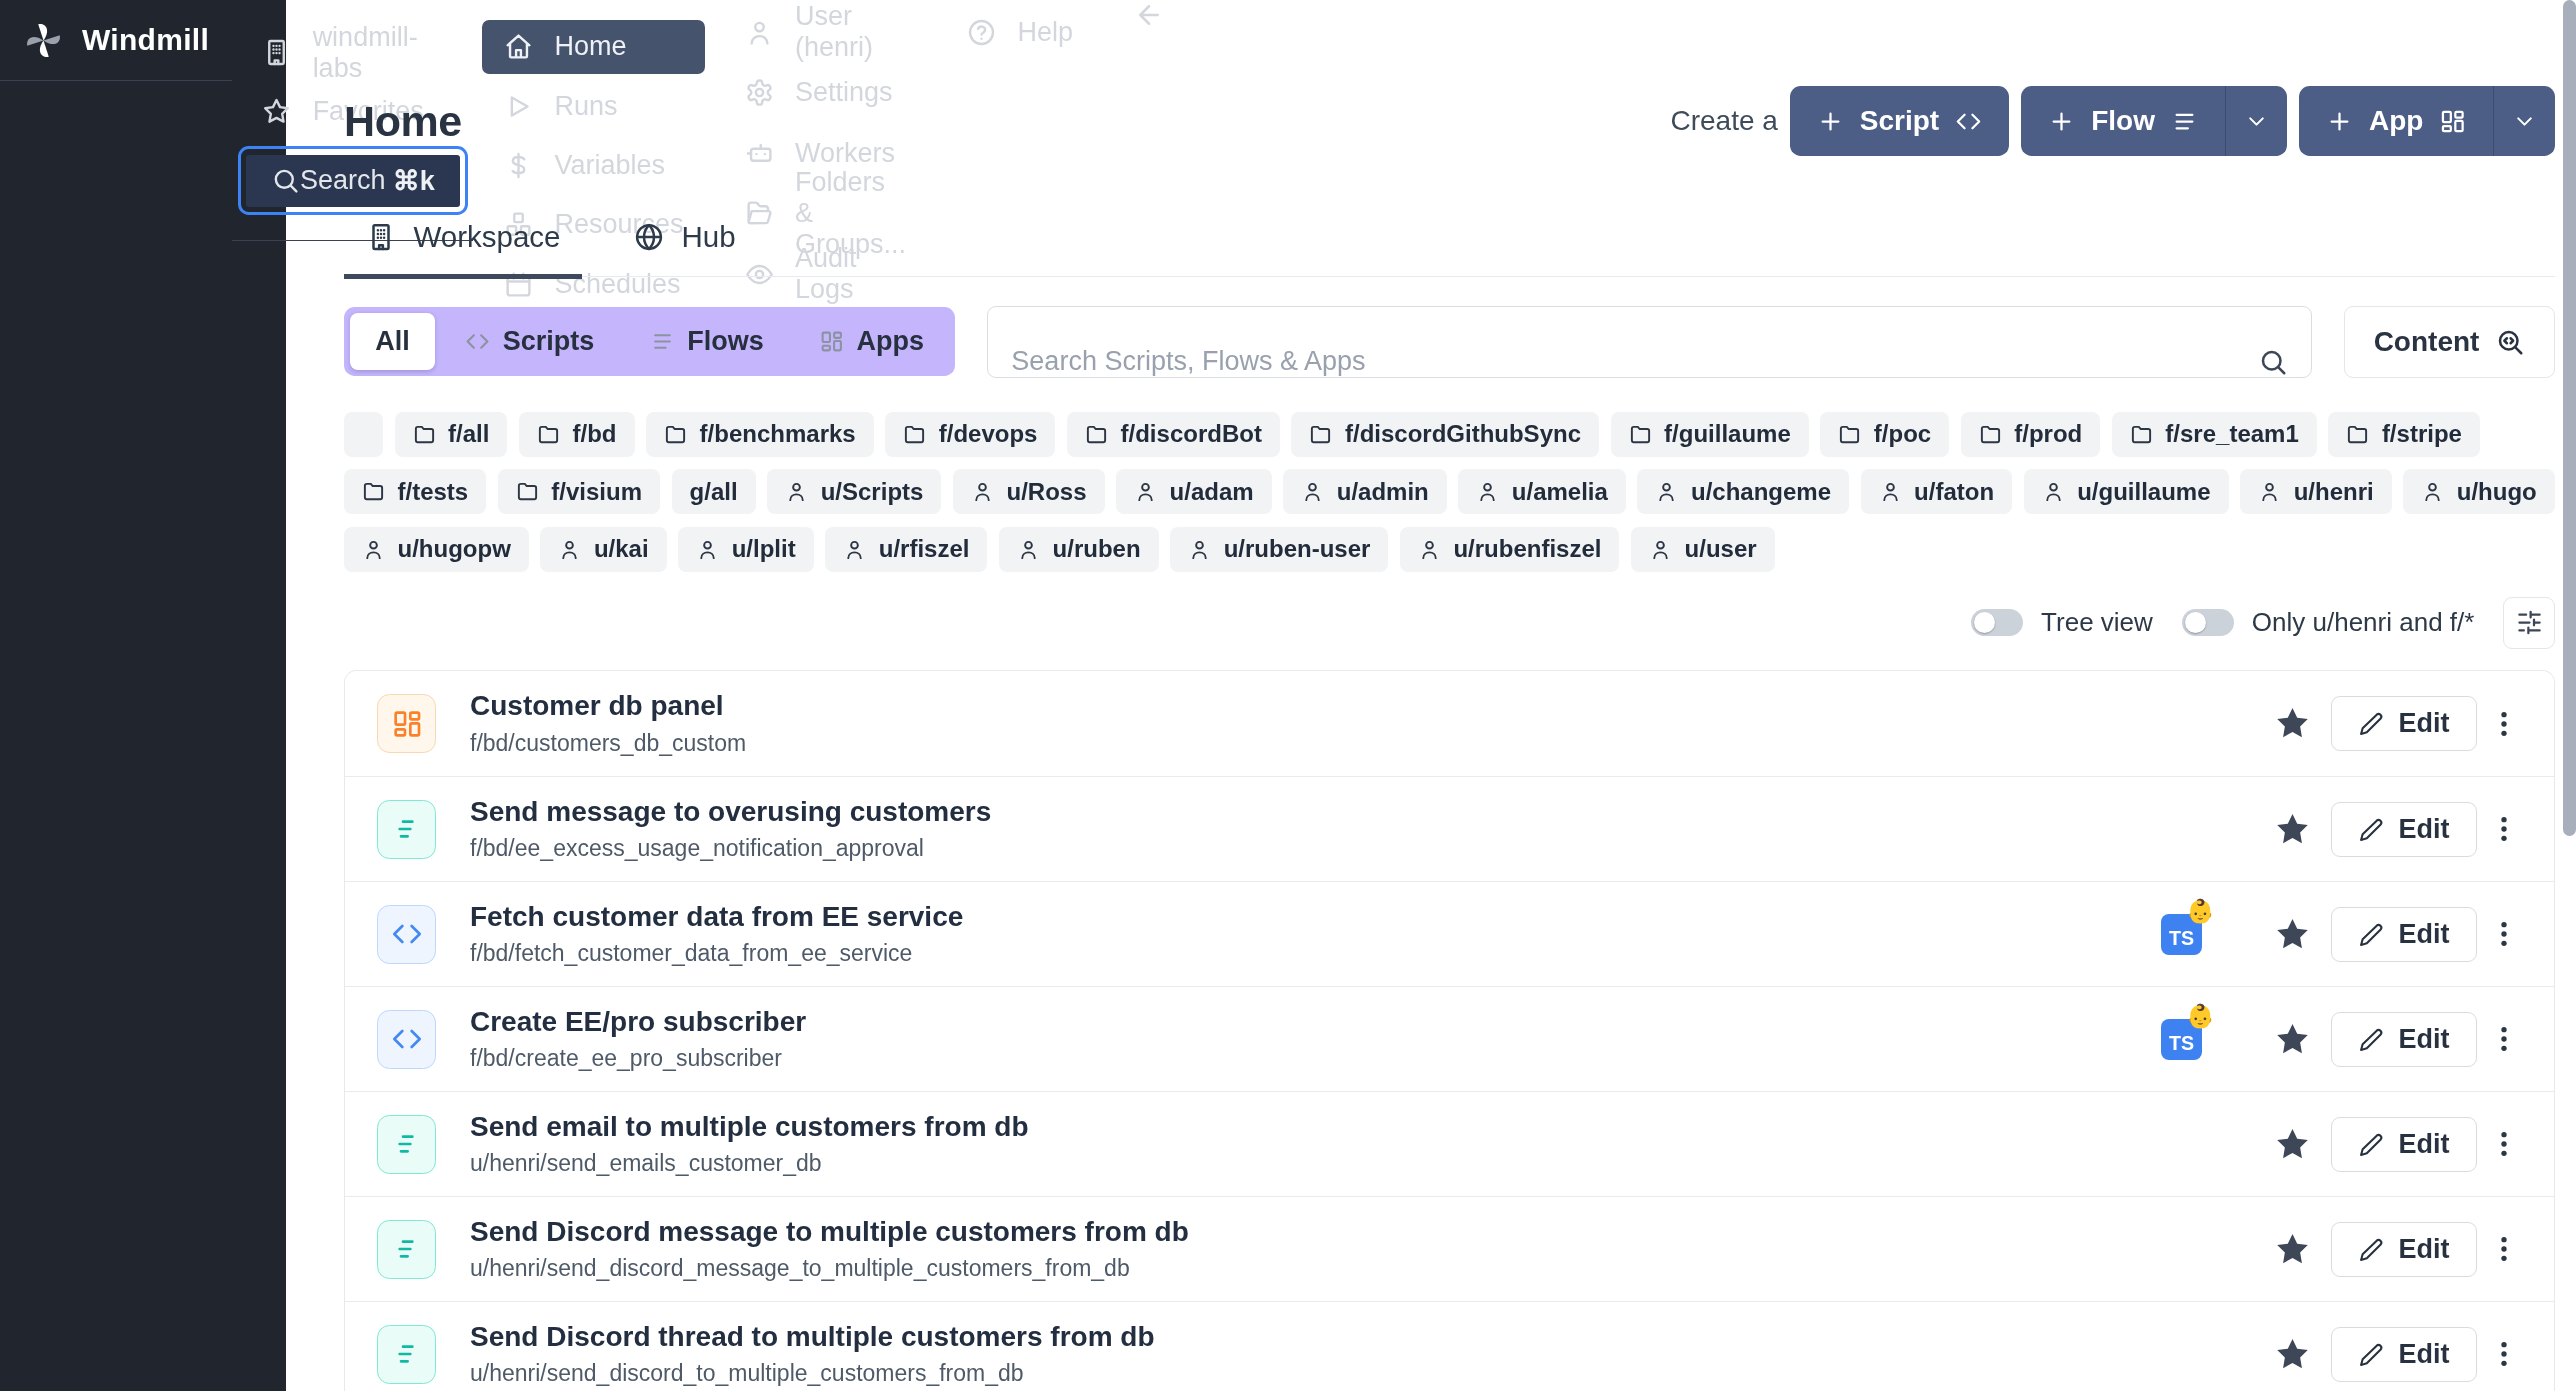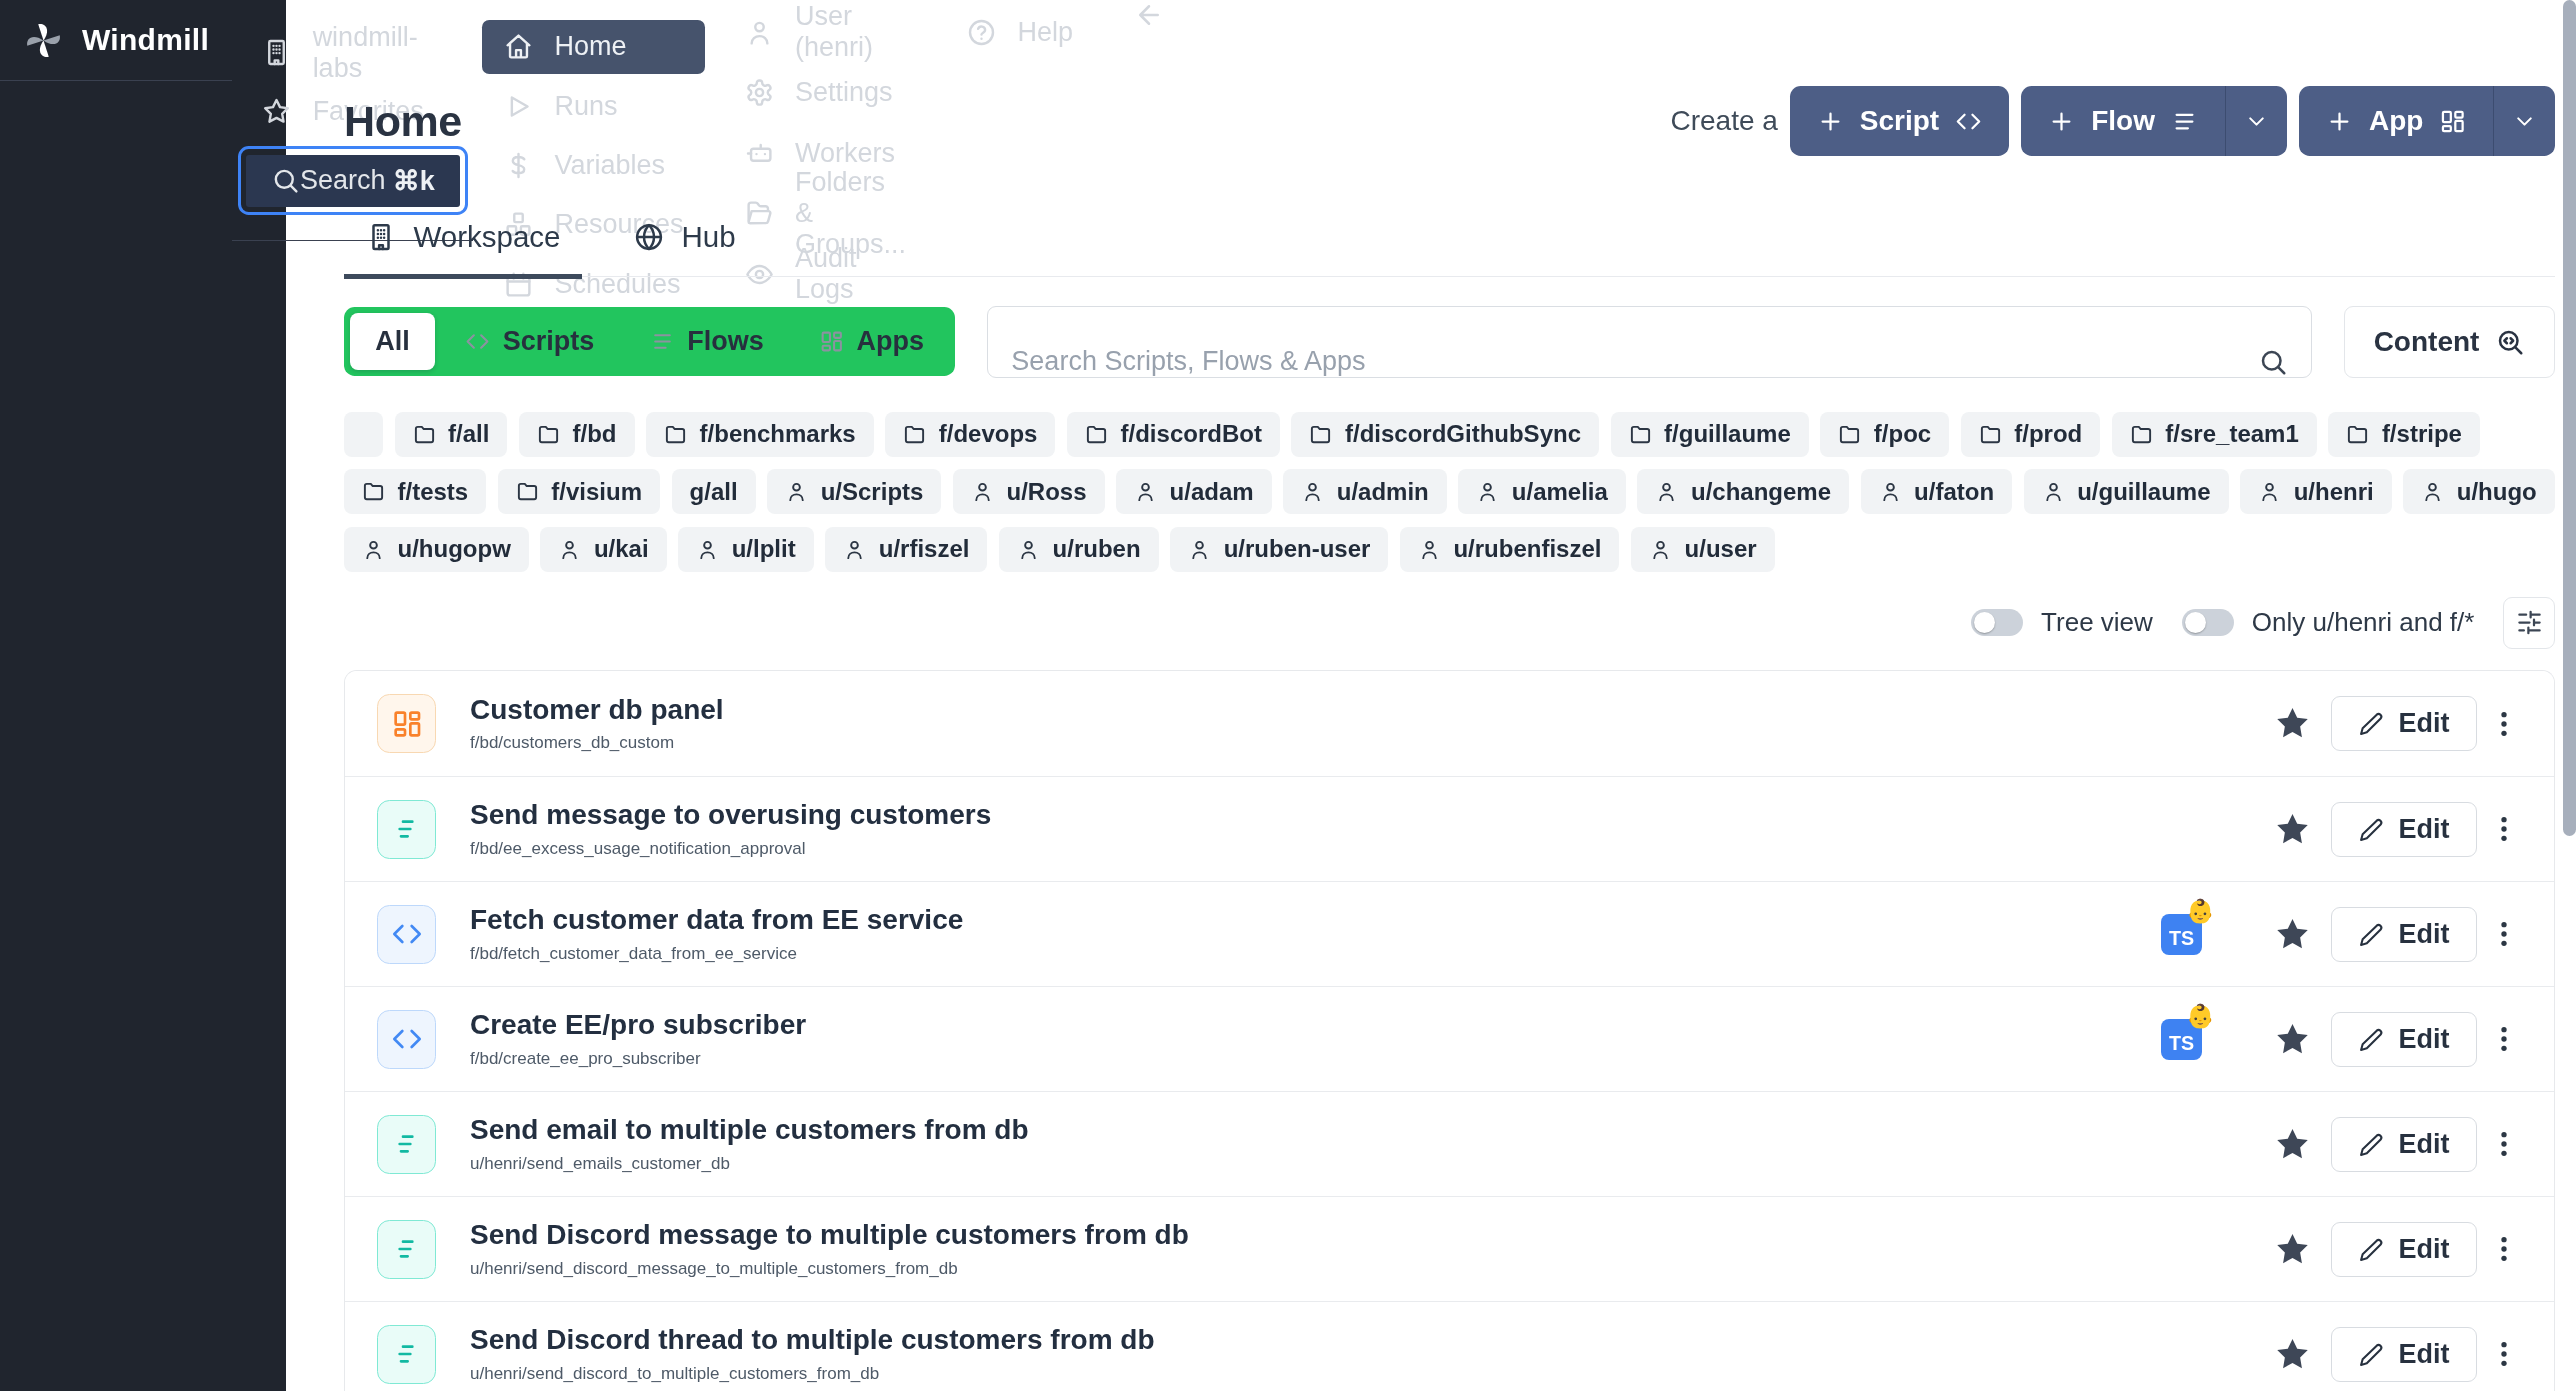--- a/index.html
+++ b/index.html
@@ -45,21 +45,21 @@
   .btn-split { display:flex; align-items:center; padding:0 18px; border-left:0.9px solid #3c4c70; color:#fff; }
   .btn-split svg { width:25px; height:25px; }
 
   .tabs-row { margin-top:64px; display:flex; gap:30px; border-bottom:1.8px solid #e8eaee; }
   .tab { display:flex; align-items:center; gap:18px; font-size:29.5px; color:#2d3a4a; padding:0 21.5px 21.5px 21.5px; cursor:pointer; position:relative; }
   .tab svg { width:30px; height:30px; }
   .tab.active { font-weight:400; }
   .tab.active::after { content:""; position:absolute; left:0; right:0; bottom:-3.6px; height:5.4px; background:#3d4a5c; }
 
   .filter-row { margin-top:29px; display:flex; align-items:center; }
-  .seg { background:#22c55e; border-radius:10.7px; padding:6.3px; display:inline-flex; gap:5.4px; align-items:center; }
+  .seg { background:#c4b5fd; border-radius:10.7px; padding:6.3px; display:inline-flex; gap:5.4px; align-items:center; }
   .seg-item { display:flex; align-items:center; gap:12.5px; height:57px; padding:0 25px; font-size:27px; font-weight:700; color:#27303e; border-radius:8px; cursor:pointer; }
   .seg-item svg { width:25px; height:25px; color:#8b93a0; }
   .seg-item.active { background:#ffffff; box-shadow:0 1.8px 4.5px rgba(20,30,50,.18); }
   .search-box { flex:1; margin-left:32px; height:72px; border:1.8px solid #dadee3; border-radius:9px; display:flex; align-items:flex-end; padding:0 23px; background:#fff; }
   .search-box input { flex:1; border:none; outline:none; font-size:27px; color:#232f40; font-family:inherit; }
   .search-box input::placeholder { color:#98a1ad; }
   .search-box svg { width:30px; height:30px; color:#3c4654; }
   .content-btn { margin-left:32px; height:72px; border:1.8px solid #e3e6ea; border-radius:9px; padding:0 29px; display:flex; align-items:center; gap:16px; font-size:28px; font-weight:700; color:#2a3342; background:#fff; }
   .content-btn svg { width:30px; height:30px; }
 
@@ -80,21 +80,21 @@
   .row:first-child { border-top:none; border-radius:12.5px 12.5px 0 0; }
   .item-icon { width:59px; height:59px; border-radius:12.5px; border:1.8px solid; display:flex; align-items:center; justify-content:center; }
   .item-icon svg { width:32px; height:32px; }
   .row[data-type="app"]    .item-icon { background:#fff6ec; border-color:#f8d8b2; color:#f9812a; }
   .row[data-type="flow"]   .item-icon { background:#e9fcf8; border-color:#7fe9d4; color:#12b9a2; }
   .row[data-type="script"] .item-icon { background:#eef5fe; border-color:#bdd8fb; color:#4289f4; }
   .item-icon svg.gi { display:none; }
   .row[data-type="app"]    svg.gi-app, .row[data-type="flow"] svg.gi-flow, .row[data-type="script"] svg.gi-script { display:block; }
   .item-text { margin-left:34px; flex:1; min-width:0; }
   .item-title { font-size:28px; font-weight:700; color:#232f40; }
-  .item-path { font-size:17px; color:#4e5a68; margin-top:7.2px; }
+  .item-path { font-size:23px; color:#4e5a68; margin-top:7.2px; }
   .right-cluster { display:flex; align-items:center; }
   .ts-slot { width:93px; display:flex; }
   .ts-badge { position:relative; width:41px; height:41px; background:#3e82f2; border-radius:8px; color:#fff; font-size:19.7px; font-weight:700; display:flex; align-items:flex-end; justify-content:center; padding-bottom:4.5px; }
   .ts-badge .baby { position:absolute; top:-13.4px; right:-13.4px; font-size:23px; line-height:1; }
   .star-btn { width:77px; display:flex; justify-content:center; }
   .star-btn svg { width:39px; height:39px; fill:#3e4757; stroke:none; }
   .edit-btn { height:55px; padding:0 27px; border:1.8px solid #d8dce1; border-radius:9px; display:flex; align-items:center; gap:14.3px; font-size:27px; font-weight:700; color:#27313f; background:#fff; }
   .edit-btn svg { width:25px; height:25px; }
   .kebab-btn { width:54px; display:flex; justify-content:center; color:#2c3744; }
   .kebab-btn svg { width:32px; height:32px; fill:#2c3744; stroke:none; }

